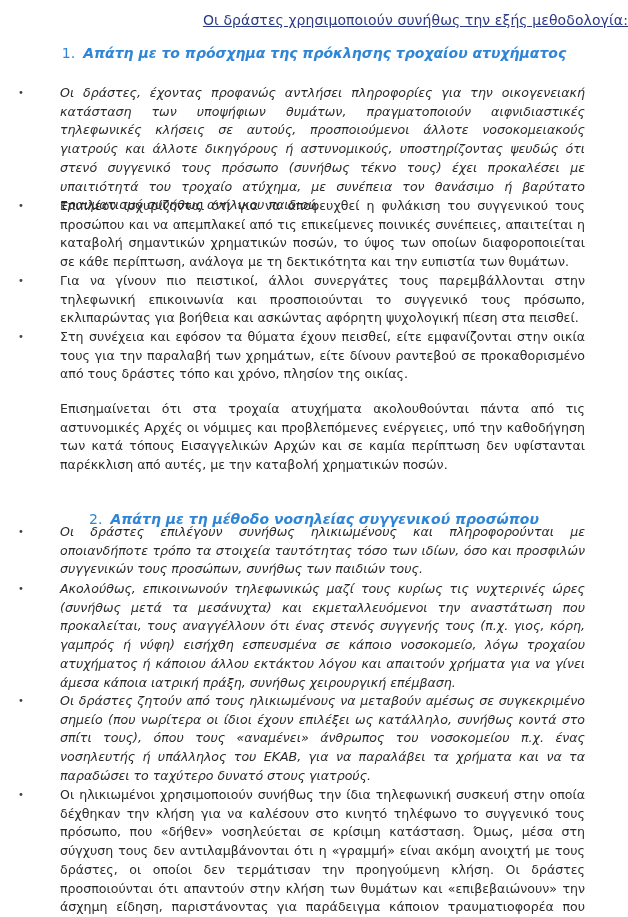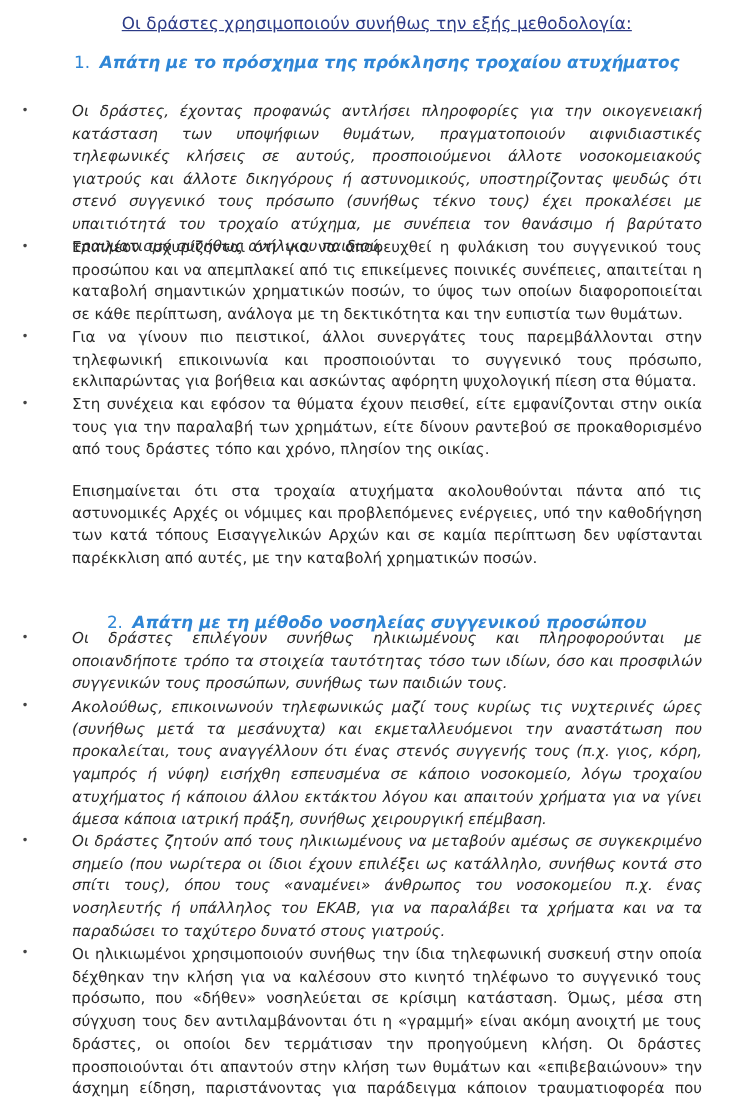--- a/index.html
+++ b/index.html
@@ -1,19 +1,19 @@
 <!DOCTYPE html>
 <html><head>
 <meta charset="utf-8">
 <style>
   html, body { margin: 0; padding: 0; background: #ffffff; }
   body { width: 628px; height: 917px; overflow: hidden; position: relative;
          font-family: "DejaVu Sans", "Liberation Sans", sans-serif; color: #2a2a2a; }
   .page { position: absolute; left: 0; top: 0; width: 628px; }
-  .title { position: absolute; top: 12px; left: 0; width: 628px; text-align: center;
+  .title { position: absolute; top: 12px; left: 0; width: 628px; text-align: right;
            font-size: 14px; color: #2b3a86; text-decoration: underline; letter-spacing: 0.1px; }
   .heading { position: absolute; left: 0; width: 628px; text-align: center;
              font-size: 14px; font-weight: bold; font-style: italic; color: #2f86d6; }
   .heading .num { font-style: normal; font-weight: normal; margin-right: 8px; }
   .bullet-list { position: absolute; left: 0; width: 628px; }
   .bullet-item { position: relative; padding-left: 60px; width: 525px;
                  font-size: 12.6px; line-height: 18.7px; text-align: justify; }
   .bullet-dot { position: absolute; left: 18px; top: 0; font-size: 10px; color: #444; }
   .para { position: absolute; left: 60px; width: 525px; font-size: 12.6px;
           line-height: 18.7px; text-align: justify; }
@@ -34,21 +34,21 @@
     <div class="bullet-item it" style="height:113px;">
       <span class="bullet-dot">•</span>
       <span>Οι δράστες, έχοντας προφανώς αντλήσει πληροφορίες για την οικογενειακή κατάσταση των υποψήφιων θυμάτων, πραγματοποιούν αιφνιδιαστικές τηλεφωνικές κλήσεις σε αυτούς, προσποιούμενοι άλλοτε νοσοκομειακούς γιατρούς και άλλοτε δικηγόρους ή αστυνομικούς, υποστηρίζοντας ψευδώς ότι στενό συγγενικό τους πρόσωπο (συνήθως τέκνο τους) έχει προκαλέσει με υπαιτιότητά του τροχαίο ατύχημα, με συνέπεια τον θανάσιμο ή βαρύτατο τραυματισμό συνήθως ανήλικου παιδιού.</span>
     </div>
     <div class="bullet-item" style="height:75px;">
       <span class="bullet-dot">•</span>
       <span>Επιπλέον ισχυρίζονται ότι για να αποφευχθεί η φυλάκιση του συγγενικού τους προσώπου και να απεμπλακεί από τις επικείμενες ποινικές συνέπειες, απαιτείται η καταβολή σημαντικών χρηματικών ποσών, το ύψος των οποίων διαφοροποιείται σε κάθε περίπτωση, ανάλογα με τη δεκτικότητα και την ευπιστία των θυμάτων.</span>
     </div>
     <div class="bullet-item" style="height:56px;">
       <span class="bullet-dot">•</span>
-      <span>Για να γίνουν πιο πειστικοί, άλλοι συνεργάτες τους παρεμβάλλονται στην τηλεφωνική επικοινωνία και προσποιούνται το συγγενικό τους πρόσωπο, εκλιπαρώντας για βοήθεια και ασκώντας αφόρητη ψυχολογική πίεση στα θύματα.</span>
+      <span>Για να γίνουν πιο πειστικοί, άλλοι συνεργάτες τους παρεμβάλλονται στην τηλεφωνική επικοινωνία και προσποιούνται το συγγενικό τους πρόσωπο, εκλιπαρώντας για βοήθεια και ασκώντας αφόρητη ψυχολογική πίεση στα πεισθεί.</span>
     </div>
     <div class="bullet-item" style="height:56px;">
       <span class="bullet-dot">•</span>
       <span>Στη συνέχεια και εφόσον τα θύματα έχουν πεισθεί, είτε εμφανίζονται στην οικία τους για την παραλαβή των χρημάτων, είτε δίνουν ραντεβού σε προκαθορισμένο από τους δράστες τόπο και χρόνο, πλησίον της οικίας.</span>
     </div>
   </div>
 
   <div class="para" style="top:400px;">Επισημαίνεται ότι στα τροχαία ατυχήματα ακολουθούνται πάντα από τις αστυνομικές Αρχές οι νόμιμες και προβλεπόμενες ενέργειες, υπό την καθοδήγηση των κατά τόπους Εισαγγελικών Αρχών και σε καμία περίπτωση δεν υφίστανται παρέκκλιση από αυτές, με την καταβολή χρηματικών ποσών.</div>
 
   <div class="heading" style="top:511px;">

